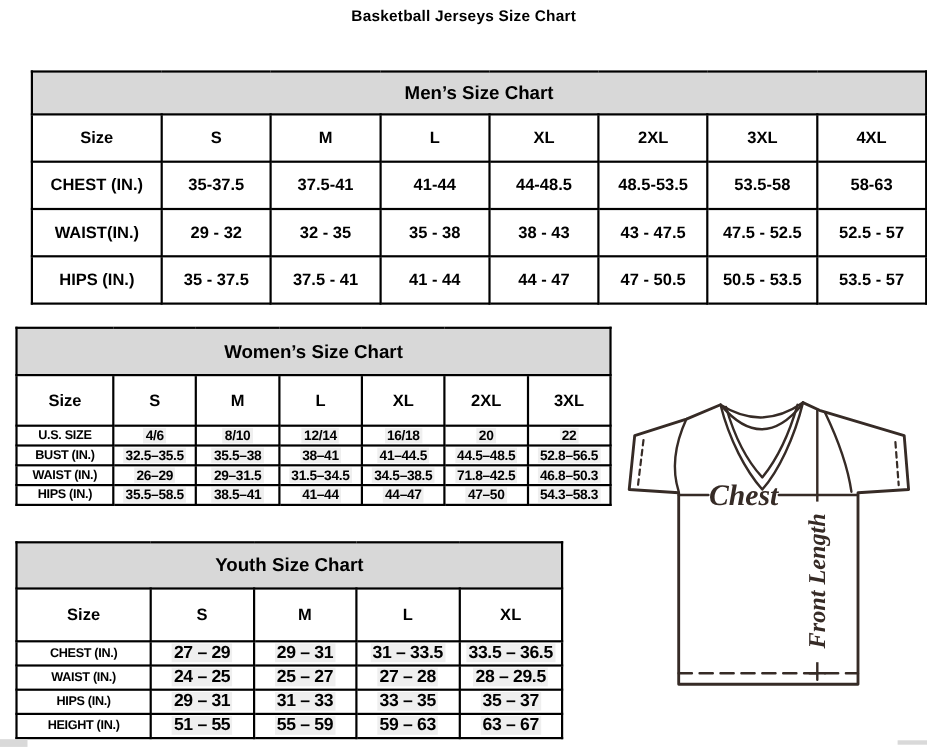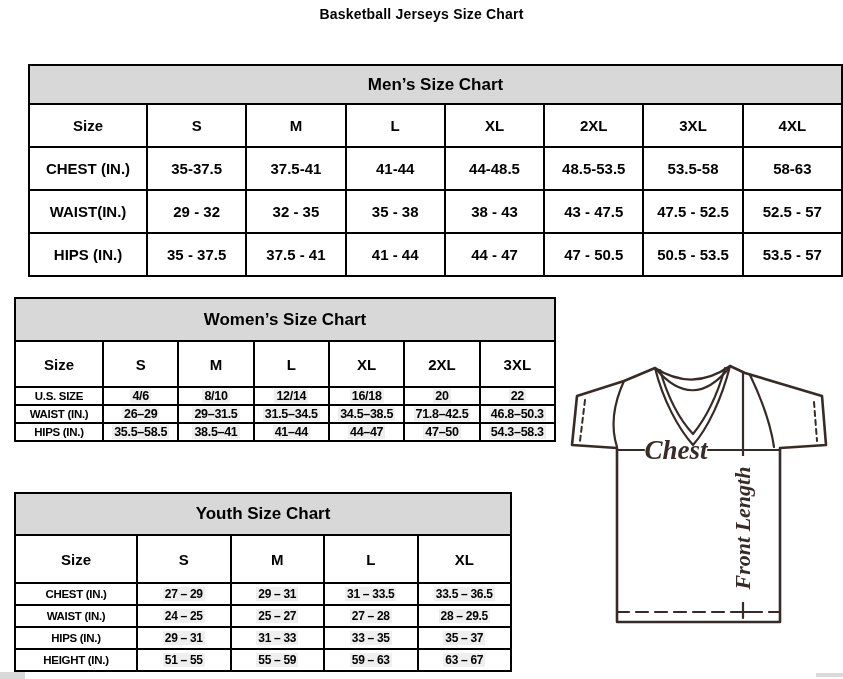--- a/index.html
+++ b/index.html
@@ -29,21 +29,21 @@
   .women tr.data th{font-size:11.5px;letter-spacing:-0.3px;}
   .women tr.data td{font-size:12.5px;letter-spacing:-0.3px;}
 
   
   .youth{left:14px;top:492px;width:498px;padding-left:26px;}
   .youth .cap{height:40px;}
   .youth tr.hdr{height:48px;}
   .youth tr.hdr th{font-size:15px;}
   .youth tr.data{height:22px;}
   .youth tr.data th{font-size:11.5px;letter-spacing:-0.3px;}
-  .youth tr.data td{font-size:12px;letter-spacing:-0.3px;}
+  .youth tr.data td{font-size:16px;letter-spacing:-0.3px;}
 
   .hl{background:#efefef;padding:0 2px;}
 
   
   .jersey{position:absolute;left:560px;top:360px;width:282px;height:270px;}
   .jersey path,.jersey line{fill:none;stroke:#362b26;stroke-linecap:round;stroke-linejoin:round;}
   .jersey .outline{stroke-width:2.6;}
   .jersey .detail{stroke-width:2.2;}
   .jersey .dash{stroke-width:2;stroke-dasharray:5 4;}
   .jersey .hem-dash{stroke-width:2.2;stroke-dasharray:12 7;}
@@ -136,20 +136,29 @@
     <tr class="data">
       <th>U.S. SIZE</th>
       <td><span class="hl">4/6</span></td>
       <td><span class="hl">8/10</span></td>
       <td><span class="hl">12/14</span></td>
       <td><span class="hl">16/18</span></td>
       <td><span class="hl">20</span></td>
       <td><span class="hl">22</span></td>
     </tr>
     <tr class="data">
+      <th>BUST (IN.)</th>
+      <td><span class="hl">32.5–35.5</span></td>
+      <td><span class="hl">35.5–38</span></td>
+      <td><span class="hl">38–41</span></td>
+      <td><span class="hl">41–44.5</span></td>
+      <td><span class="hl">44.5–48.5</span></td>
+      <td><span class="hl">52.8–56.5</span></td>
+    </tr>
+    <tr class="data">
       <th>WAIST (IN.)</th>
       <td><span class="hl">26–29</span></td>
       <td><span class="hl">29–31.5</span></td>
       <td><span class="hl">31.5–34.5</span></td>
       <td><span class="hl">34.5–38.5</span></td>
       <td><span class="hl">71.8–42.5</span></td>
       <td><span class="hl">46.8–50.3</span></td>
     </tr>
     <tr class="data">
       <th>HIPS (IN.)</th>

